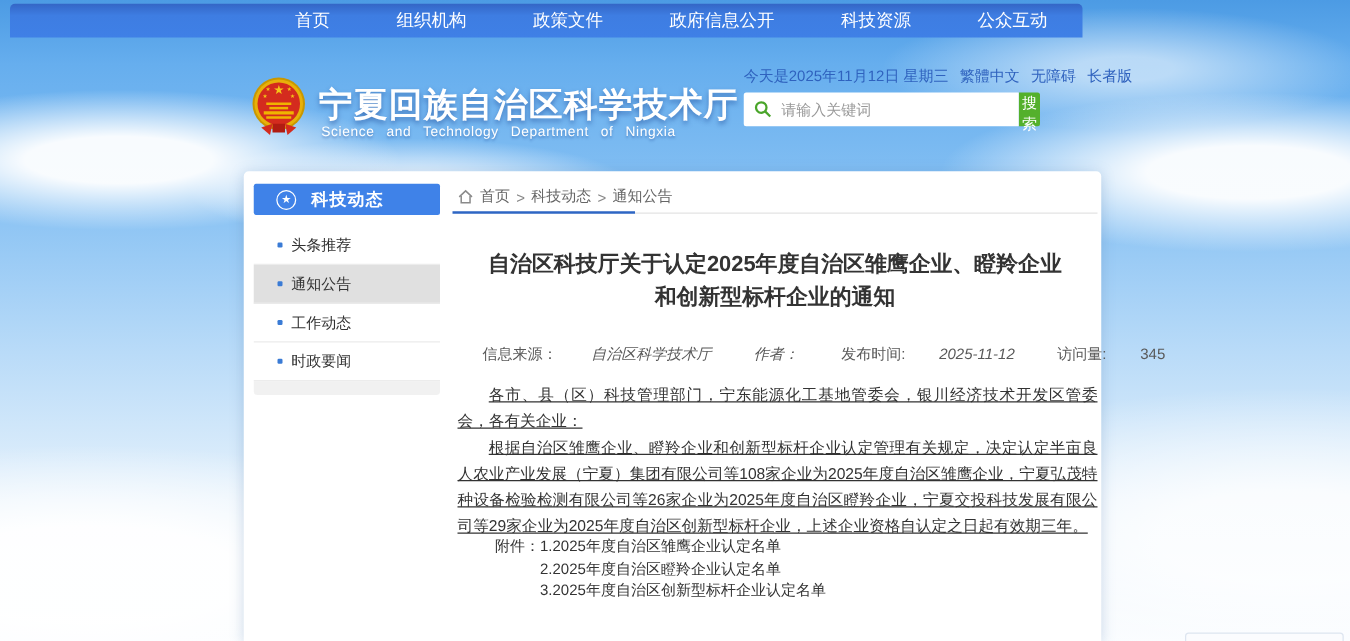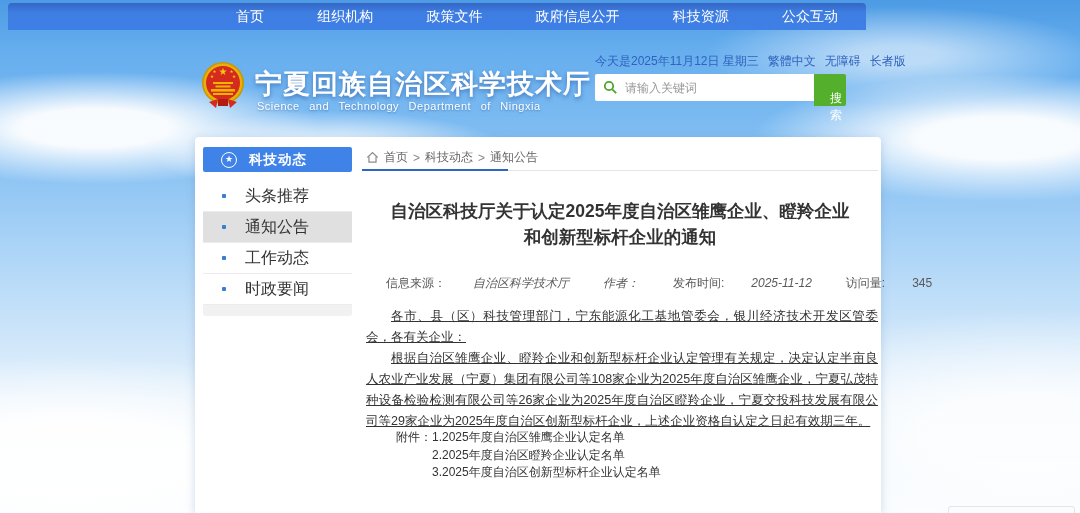--- a/index.html
+++ b/index.html
@@ -48,21 +48,21 @@
   .search-bar { position:absolute; left:595px; top:74px; width:251px; height:27px; display:flex; }
   .search-input-wrap { position:relative; width:220px; height:27px; background:#fff; border-radius:2px 0 0 2px; }
   .search-icon { position:absolute; left:8px; top:6px; width:15px; height:15px; }
   .search-input {
     width:100%; height:100%; border:none; outline:none; background:transparent;
     padding-left:30px; font-size:12px; color:#333; font-family:inherit;
   }
   .search-input::placeholder { color:#999; }
   .search-btn {
     width:17px; height:27px; background:#54b02c; color:#fff; border:none; font-size:12px;
-    cursor:pointer; font-family:inherit; padding:16px; border-radius:0 2px 2px 0;
+    cursor:pointer; font-family:inherit; padding:0; border-radius:0 2px 2px 0;
   }
 
   
   .panel {
     position:absolute; left:195px; top:137px; width:686px; height:376px;
     background:#fff; border-radius:4px 4px 0 0; box-shadow:0 2px 10px rgba(90,130,180,.28);
   }
 
   
   .side-header {
@@ -74,21 +74,21 @@
     margin-left:18px; display:flex; align-items:center; justify-content:center;
     font-size:9px; line-height:1; color:#fff;
   }
   .side-header-label { font-size:13.5px; font-weight:bold; margin-left:12px; letter-spacing:1px; }
   .side-menu { position:absolute; left:203px; top:181px; width:149px; }
   .side-item {
     position:relative; height:31px; display:flex; align-items:center;
     border-bottom:1px solid #ececec; cursor:pointer;
   }
   .side-item .dot { width:4px; height:4px; background:#3a7bd5; border-radius:1px; margin-left:19px; }
-  .side-item .side-label { font-size:16px; color:#333; margin-left:19px;font-family:Liberation Mono, monospace; }
+  .side-item .side-label { font-size:12px; color:#333; margin-left:7px;font-family:Liberation Mono, monospace; }
   .side-item.active { background:#e0e0e0; }
   .side-menu-foot { height:11px; background:#f1f1f1; border-radius:0 0 3px 3px; }
 
   
   .breadcrumb {
     position:absolute; left:366px; top:149px; display:flex; align-items:center;
     font-size:12px; color:#666;
   }
   .crumb-home-icon { width:13px; height:13px; margin-right:5px; }
   .crumb-link { cursor:pointer; }

